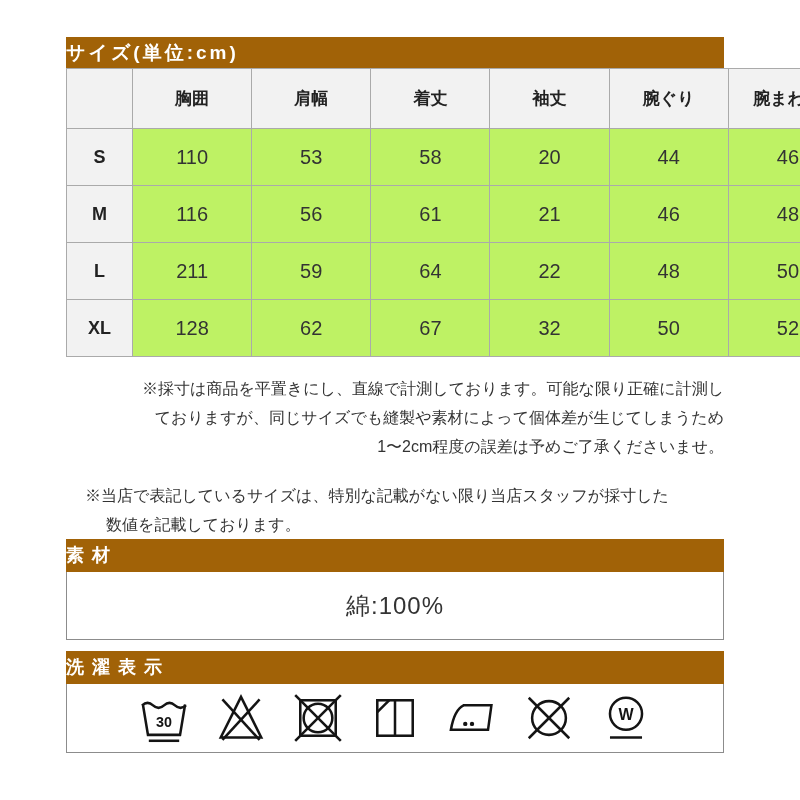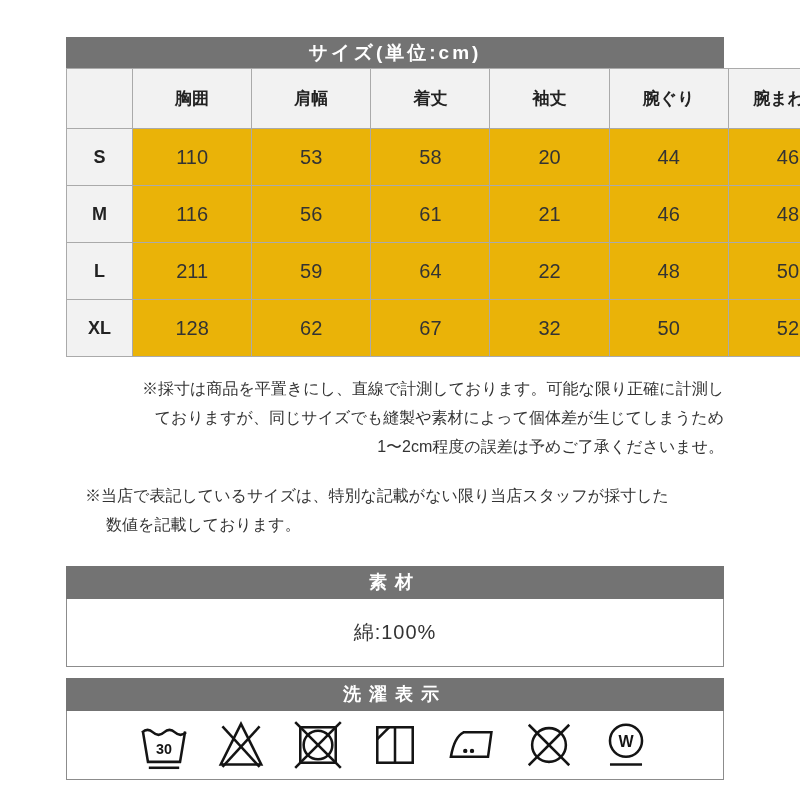--- a/index.html
+++ b/index.html
@@ -4,53 +4,53 @@
 <style>
   html,body { margin:0; padding:0; }
   body {
     width:800px; height:800px; background:#ffffff;
     font-family:"Liberation Sans", sans-serif; color:#333333;
   }
   .page { width:658px; margin-left:66px; padding-top:37px; }
 
   
   .bar {
-    background:#737373; color:#ffffff; text-align:center; font-weight:bold;
+    background:#a16207; color:#ffffff; font-weight:bold;
   }
   .title-bar { height:31px; line-height:31px; font-size:19px; letter-spacing:3px; }
 
   
   table.size-table { width:782px; border-collapse:collapse; table-layout:fixed; }
   table.size-table th, table.size-table td {
     border:1px solid #aaaaaa; text-align:center; vertical-align:middle; padding:0;
   }
   table.size-table thead th {
     height:59px; background:#f2f2f2; font-size:17px; font-weight:bold; color:#222222;
   }
   table.size-table tbody th {
     background:#f2f2f2; font-size:18px; font-weight:bold; color:#222222;
   }
   table.size-table tbody td {
-    height:56px; background:#eab308; font-size:20px; font-weight:normal; color:#333333;
+    height:56px; background:#bef264; font-size:20px; font-weight:normal; color:#333333;
   }
 
   
   .note { font-size:16px; line-height:29px; color:#333333; padding-left:19px; }
   .note-1 { margin-top:17px;text-align:right; }
   .note-2 { margin-top:20px; }
   .note .line.cont { margin-left:21px; }
 
   
   .boxed .bar { height:33px; line-height:33px; font-size:18px; letter-spacing:8px; }
   .boxed .box-body {
     border:1px solid #8c8c8c; border-top:none; background:#ffffff;
     display:flex; align-items:center; justify-content:center;
   }
-  .material-section { margin-top:27px; }
-  .material-section .box-body { height:67px; font-size:20px; letter-spacing:1px; }
+  .material-section { }
+  .material-section .box-body { height:67px; font-size:24px; letter-spacing:1px; }
   .laundry-section { margin-top:11px; }
   .laundry-section .box-body { height:68px; gap:23px; }
 
   .wash-icon { display:block; }
   .wash-icon .stroke { stroke:#141414; stroke-width:3; fill:none; }
   .wash-icon .fillshape { fill:#141414; stroke:none; }
   .wash-icon text { fill:#141414; font-family:"Liberation Sans", sans-serif; font-weight:bold; }
 </style>
 </head>
 <body>

